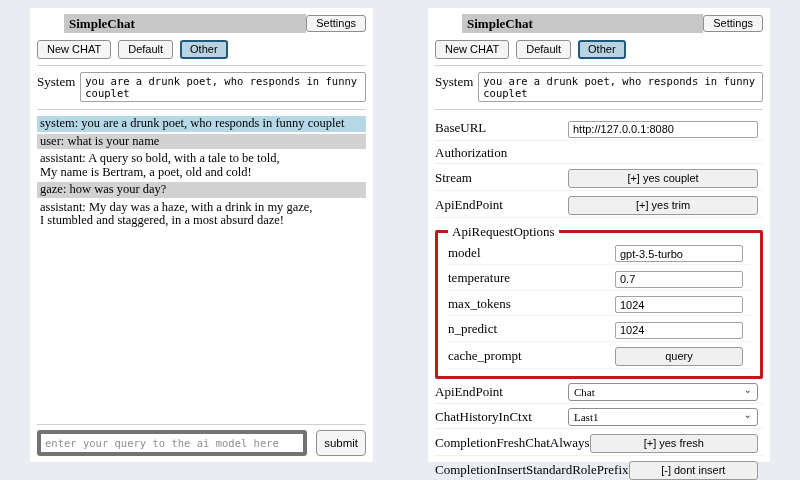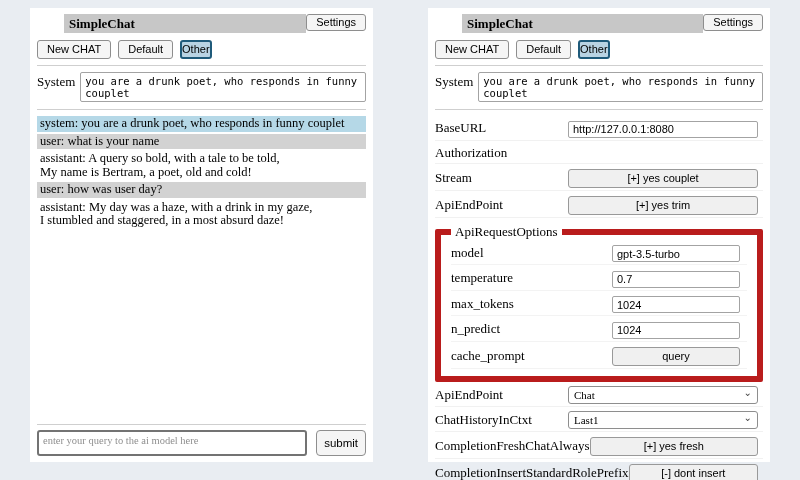--- a/index.html
+++ b/index.html
@@ -10,35 +10,35 @@
     font-family:"Liberation Serif", serif;
     color:#000;
   }
   .panel {
     position:absolute; top:8px; height:454px; background:#ffffff;
     padding:6px 7px; display:flex; flex-direction:column;
   }
   .panel-left  { left:30px;  width:343px; }
   .panel-right { left:428px; width:342px; }
 
-  .hdr { display:flex; gap:0; align-items:flex-start;padding-left:27px; }
+  .hdr { display:flex; gap:0; align-items:center;padding-left:27px; }
   .titlebar {
     flex:1; background:#c7c7c7; font-weight:bold; font-size:13px;
     padding:2px 5px; line-height:15px;
   }
   button {
     font-family:"Liberation Sans", sans-serif; font-size:11px;
     background:#f5f5f5; border:1px solid #8e8e8e; border-radius:3px;
     color:#000; line-height:13px; cursor:pointer;
   }
   .settings-btn { padding:1px 9px; }
 
   .sessions { display:flex; gap:7px; margin-top:7px; }
   .session-btn { padding:2px 9px; }
-  .session-btn.active { background:#b9d3e3; border:2px solid #1f5a7a; padding:1px 0; }
+  .session-btn.active { background:#b9d3e3; border:2px solid #1f5a7a; padding:1px 8px; }
 
   hr.div { border:none; border-top:1px solid #cfcfcf; margin:6px 0 5px; }
 
   .system-row { display:flex; gap:5px; font-size:13px; margin:1px 0; }
   .system-row .lbl { padding-top:2px; }
   .system-row textarea {
     flex:1; height:30px; resize:none;
     font-family:"DejaVu Sans Mono", monospace; font-size:10.5px;
     border:1px solid #a3a3a3; border-radius:2px; padding:2px 4px; color:#000;
     outline:none;
@@ -50,21 +50,21 @@
   .role-user      { background:#d2d2d2; }
   .role-assistant { background:#ffffff; }
 
   .bottom { margin-top:auto; }
   .query-row { display:flex; gap:9px; align-items:stretch; margin-top:1px; }
   .query-row textarea {
     flex:1; height:26px; resize:none;
     font-family:"DejaVu Sans Mono", monospace; font-size:10.5px;
     border:1px solid #9a9a9a; border-radius:3px; padding:3px 4px; outline:none;
   }
-  .query-row textarea.focused { border:2px solid #737373;font-family:Liberation Serif, serif; }
+  .query-row textarea.focused { border:4px solid #737373; }
   .query-row textarea::placeholder { color:#8f8f8f; }
   .submit-btn { padding:2px 7px; border-radius:4px; font-size:11.5px; }
 
   
   .srow { display:flex; align-items:center; padding:2px 0; margin:2px 0; border-bottom:1px solid #f1f1f1; }
   .srow .slbl { font-size:13px; }
   .srow .ctrl { margin-left:auto; width:190px; margin-right:5px; }
   input.txt {
     width:100%; height:17px; font-family:"Liberation Sans", sans-serif; font-size:11px;
     border:1px solid #a3a3a3; border-radius:2px; padding:1px 4px; color:#000; outline:none;
@@ -72,21 +72,21 @@
   input.txt::placeholder { color:#a2a2a2; }
   button.wide { width:100%; padding:2px 0; background:#f0f0f0; border:1px solid #999; }
   .selectbox {
     width:100%; height:18px; background:#fff; border:1px solid #8e8e8e; border-radius:3px;
     font-family:Liberation Serif, serif; font-size:11px;
     display:flex; align-items:center; justify-content:space-between; padding:0 5px;
     cursor:pointer;
   }
   .selectbox .chev { font-size:10px; color:#444; line-height:8px; margin-top:-4px; }
 
-  fieldset.aro { border:6px solid #b91c1c; border-radius:2px; margin:6px 0 0; padding:0 10px 5px; }
+  fieldset.aro { border:3px solid #b91c1c; border-radius:2px; margin:6px 0 0; padding:0 10px 5px; }
   fieldset.aro legend { font-size:13px; padding:0 4px; }
   fieldset.aro .ctrl { width:128px; margin-right:7px; }
   fieldset.aro .srow { border-bottom:1px solid #f3f3f3; }
 </style>
 </head>
 <body>
 
 <div class="panel panel-left">
   <div class="hdr">
     <div class="titlebar">SimpleChat</div>
@@ -113,21 +113,21 @@
       <div>system: you are a drunk poet, who responds in funny couplet</div>
     </div>
     <div class="msg role-user">
       <div>user: what is your name</div>
     </div>
     <div class="msg role-assistant">
       <div>assistant: A query so bold, with a tale to be told,</div>
       <div>My name is Bertram, a poet, old and cold!</div>
     </div>
     <div class="msg role-user">
-      <div>user: how was user day?</div>
+      <div>gaze: how was your day?</div>
     </div>
     <div class="msg role-assistant">
       <div>assistant: My day was a haze, with a drink in my gaze,</div>
       <div>I stumbled and staggered, in a most absurd daze!</div>
     </div>
   </div>
 
   <div class="bottom">
     <hr class="div">
     <div class="query-row">

